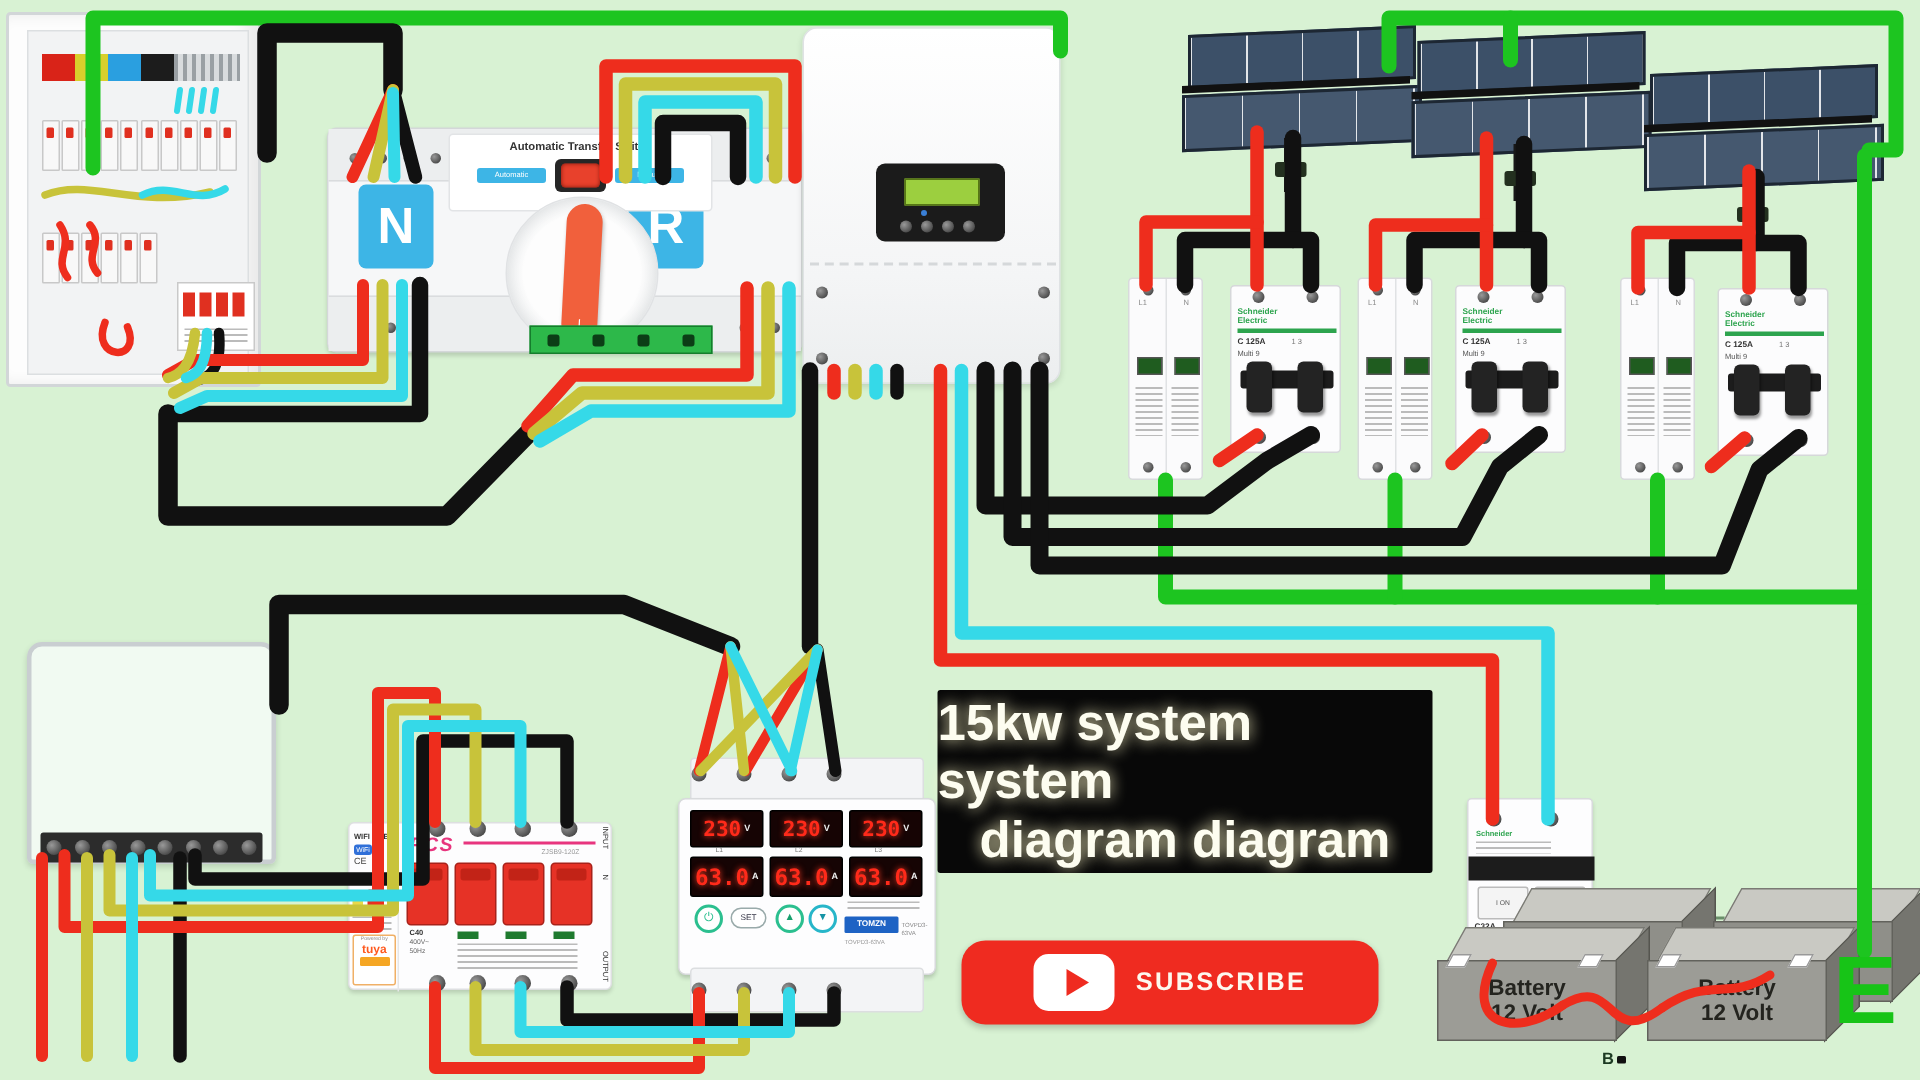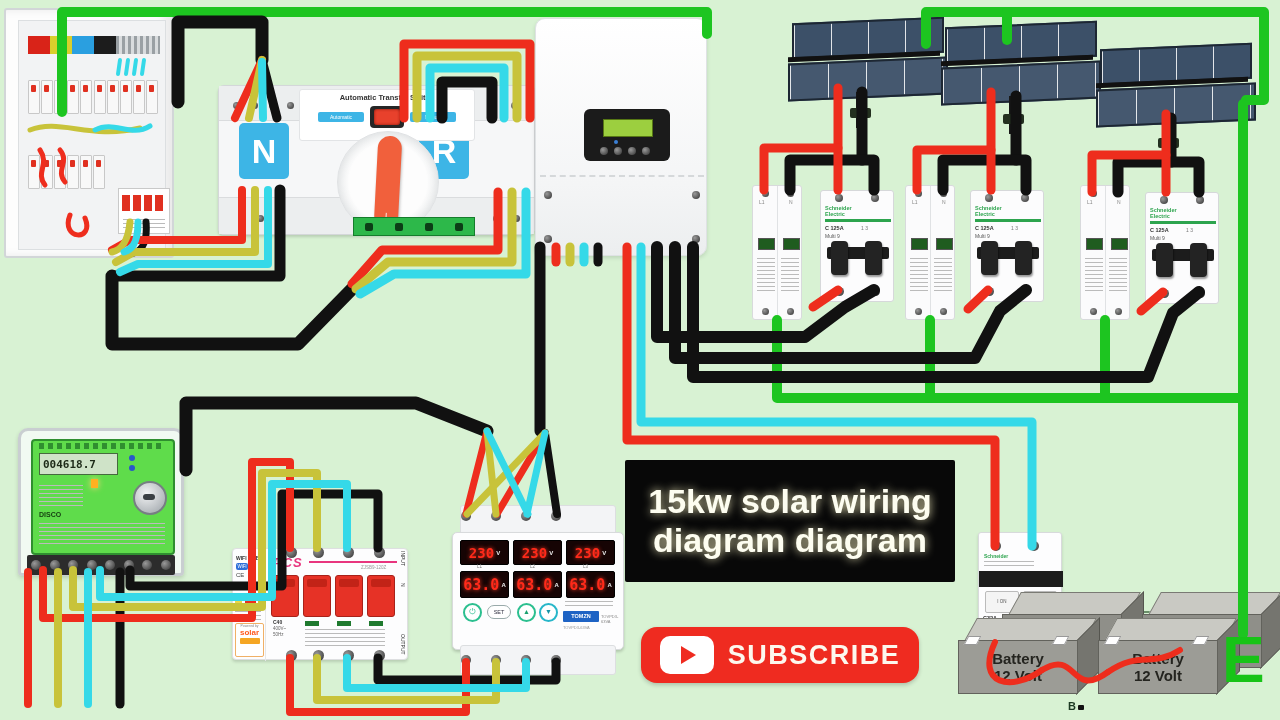--- a/index.html
+++ b/index.html
@@ -232,35 +232,20 @@
   <div style="position:absolute;left:4px;top:42px;font-size:5px;color:#555">Multi 9</div>
   <div style="position:absolute;left:40px;top:34px;font-size:5px;color:#777">1 3</div>
   <div style="position:absolute;left:6px;top:56px;width:62px;height:12px;background:#1c1c1c;border-radius:2px"></div>
   <div style="position:absolute;left:10px;top:50px;width:17px;height:34px;background:#232323;border-radius:4px;box-shadow:1px 2px 2px rgba(0,0,0,.4)"></div>
   <div style="position:absolute;left:44px;top:50px;width:17px;height:34px;background:#232323;border-radius:4px;box-shadow:1px 2px 2px rgba(0,0,0,.4)"></div>
   <div class="screw" style="left:14px;top:96px;width:9px;height:9px"></div>
   <div class="screw" style="left:50px;top:96px;width:9px;height:9px"></div>
 </div>
 
 <div class="cmp" style="left:18px;top:428px;width:166px;height:148px;background:rgba(250,252,252,.75);border:3px solid #c9ced1;border-radius:10px 10px 4px 4px;box-shadow:0 2px 4px rgba(0,0,0,.15)">
-  <div class="abs" style="left:10px;top:8px;width:140px;height:112px;background:#5fdc4b;border:2px solid #2f8f2f;border-radius:4px">
-    <div style="position:absolute;left:6px;top:2px;width:126px;height:6px;background:repeating-linear-gradient(90deg,#2f8f2f 0 5px,transparent 5px 9px)"></div>
-    <div style="position:absolute;left:6px;top:12px;width:74px;height:20px;background:#cfe3c8;border:1px solid #456a3e;font-family:'DejaVu Sans Mono',monospace;font-weight:bold;font-size:11px;color:#1d2a18;display:flex;align-items:center;padding-left:3px">
-        <span>004618.7</span>
-      </div>
-    <div style="position:absolute;left:96px;top:14px;width:6px;height:6px;border-radius:50%;background:#2a57c9"></div>
-    <div style="position:absolute;left:96px;top:24px;width:6px;height:6px;border-radius:50%;background:#2a57c9"></div>
-    <div style="position:absolute;left:58px;top:38px;width:7px;height:9px;background:#ffb020;box-shadow:0 0 6px #ffd37a"></div>
-    <div style="position:absolute;left:100px;top:40px;width:30px;height:30px;border-radius:50%;background:radial-gradient(circle at 38% 35%,#f2f3f4,#9aa1a6);border:2px solid #777e83">
-      <div style="position:absolute;left:8px;top:11px;width:12px;height:6px;background:#3a3f43;border-radius:3px"></div>
-    </div>
-    <div class="tinybars" style="position:absolute;left:6px;top:44px;width:44px;height:22px"></div>
-    <div style="position:absolute;left:6px;top:70px;font-size:7px;font-weight:bold;color:#143d10">DISCO</div>
-    <div class="tinybars" style="position:absolute;left:6px;top:82px;width:126px;height:24px"></div>
-  </div>
   <div class="abs" style="left:6px;top:124px;width:148px;height:20px;background:#2c2c2c;border-radius:2px;display:flex;align-items:center;justify-content:space-around">
     <div class="screw" style="position:static;width:10px;height:10px"></div>
     <div class="screw" style="position:static;width:10px;height:10px"></div>
     <div class="screw" style="position:static;width:10px;height:10px"></div>
     <div class="screw" style="position:static;width:10px;height:10px"></div>
     <div class="screw" style="position:static;width:10px;height:10px"></div>
     <div class="screw" style="position:static;width:10px;height:10px"></div>
     <div class="screw" style="position:static;width:10px;height:10px"></div>
     <div class="screw" style="position:static;width:10px;height:10px"></div>
   </div>
@@ -269,21 +254,21 @@
 <div class="cmp" style="left:232px;top:548px;width:176px;height:112px;background:#fdfdfe;border:1px solid #dedfe1;border-radius:4px;box-shadow:0 2px 3px rgba(0,0,0,.15)">
   <div class="abs" style="left:0;top:0;width:32px;height:112px;border-right:1px solid #e6e7e9">
     <div style="font-size:5px;font-weight:bold;color:#333;margin:6px 0 0 3px">WIFI MCB</div>
     <div style="margin:2px 0 0 3px;width:12px;height:7px;background:#2f6fd8;border-radius:2px;color:#fff;font-size:4.5px;text-align:center;line-height:7px">WiFi</div>
     <div style="font-size:6px;color:#444;margin:2px 0 0 3px">CE</div>
     <div style="position:absolute;left:12px;top:44px;width:8px;height:15px;background:#e03226;border-radius:1px"></div>
     <div style="position:absolute;left:2px;top:46px;width:7px;height:10px;background:#e8d84a;border-radius:1px"></div>
     <div class="tinybars" style="position:absolute;left:2px;top:62px;width:26px;height:10px"></div>
     <div style="position:absolute;left:2px;top:74px;width:27px;height:32px;background:#fff;border:1px solid #f0b066;border-radius:2px;text-align:center">
       <div style="font-size:3.8px;color:#888;transform:scale(.9)">Powered by</div>
-      <div style="font-size:8px;font-weight:bold;color:#ff5a1f">solar</div>
+      <div style="font-size:8px;font-weight:bold;color:#ff5a1f">tuya</div>
       <div style="margin:1px auto 0;width:20px;height:6px;background:#f5a623;border-radius:1px"></div>
     </div>
   </div>
   <div style="position:absolute;left:40px;top:6px;font-size:13px;font-weight:bold;font-style:italic;color:#e8357e;letter-spacing:1px">PCS</div>
   <div style="position:absolute;left:76px;top:12px;width:88px;height:2px;background:#e8357e"></div>
   <div style="position:absolute;left:128px;top:16px;font-size:4.5px;color:#999">ZJSB9-120Z</div>
   <div class="tgl" style="left:38px;top:26px;width:26px;height:40px"></div>
   <div class="tgl" style="left:70px;top:26px;width:26px;height:40px"></div>
   <div class="tgl" style="left:102px;top:26px;width:26px;height:40px"></div>
   <div class="tgl" style="left:134px;top:26px;width:26px;height:40px"></div>
@@ -495,27 +480,27 @@
     <path d="M487,431 L528,514" stroke-width="7"></path>
     <path d="M545,433 L527,514" stroke-width="7"></path>
     <path d="M584,247 L584,262" stroke-width="9"></path>
     <path d="M95,130 C115,120 130,138 150,126" stroke-width="5"></path>
     <path d="M120,60 L118,74 M128,60 L126,74 M136,60 L134,74 M144,60 L142,74" stroke-width="4"></path>
     <path d="M138,222 C138,246 130,250 124,252" stroke-width="7"></path>
   </g>
 </svg>
 
 <div class="cmp" style="left:625px;top:460px;width:330px;height:122px;background:#080808;border-radius:2px;display:flex;flex-direction:column;align-items:center;justify-content:center;z-index:30">
-  <div style="color:#fdfdf0;font-size:34px;font-weight:bold;text-shadow:0 0 10px rgba(255,250,200,.9)">15kw solar wiring</div>
+  <div style="color:#fdfdf0;font-size:34px;font-weight:bold;text-shadow:0 0 10px rgba(255,250,200,.9)">15kw system system</div>
   <div style="color:#fdfdf0;font-size:34px;font-weight:bold;text-shadow:0 0 10px rgba(255,250,200,.9)">diagram diagram</div>
 </div>
 
 <div class="cmp" style="left:641px;top:627px;width:278px;height:56px;background:#ef2b20;border-radius:16px;display:flex;align-items:center;justify-content:center;gap:14px;z-index:30;box-shadow:0 2px 4px rgba(0,0,0,.2)">
   <div style="width:54px;height:38px;background:#fff;border-radius:10px;display:flex;align-items:center;justify-content:center">
     <div style="width:0;height:0;border-left:15px solid #ef2b20;border-top:9px solid transparent;border-bottom:9px solid transparent;margin-left:4px"></div>
   </div>
-  <div style="color:#fdf8ee;font-size:27px;font-weight:bold;letter-spacing:1.5px">SUBSCRIBE</div>
+  <div style="color:#fdf8ee;font-size:17px;font-weight:bold;letter-spacing:1.5px">SUBSCRIBE</div>
 </div>
 
 <div class="cmp" style="left:1222px;top:628px;font-size:64px;font-weight:bold;color:#17c417;z-index:30;line-height:1">E</div>
 <div class="cmp" style="left:1068px;top:700px;z-index:30;font-size:11px;font-weight:bold;color:#1c3a22">
   <span>B</span><span style="display:inline-block;width:6px;height:5px;background:#111;border-radius:1px;margin-left:2px"></span>
 </div>
 
 </body></html>

